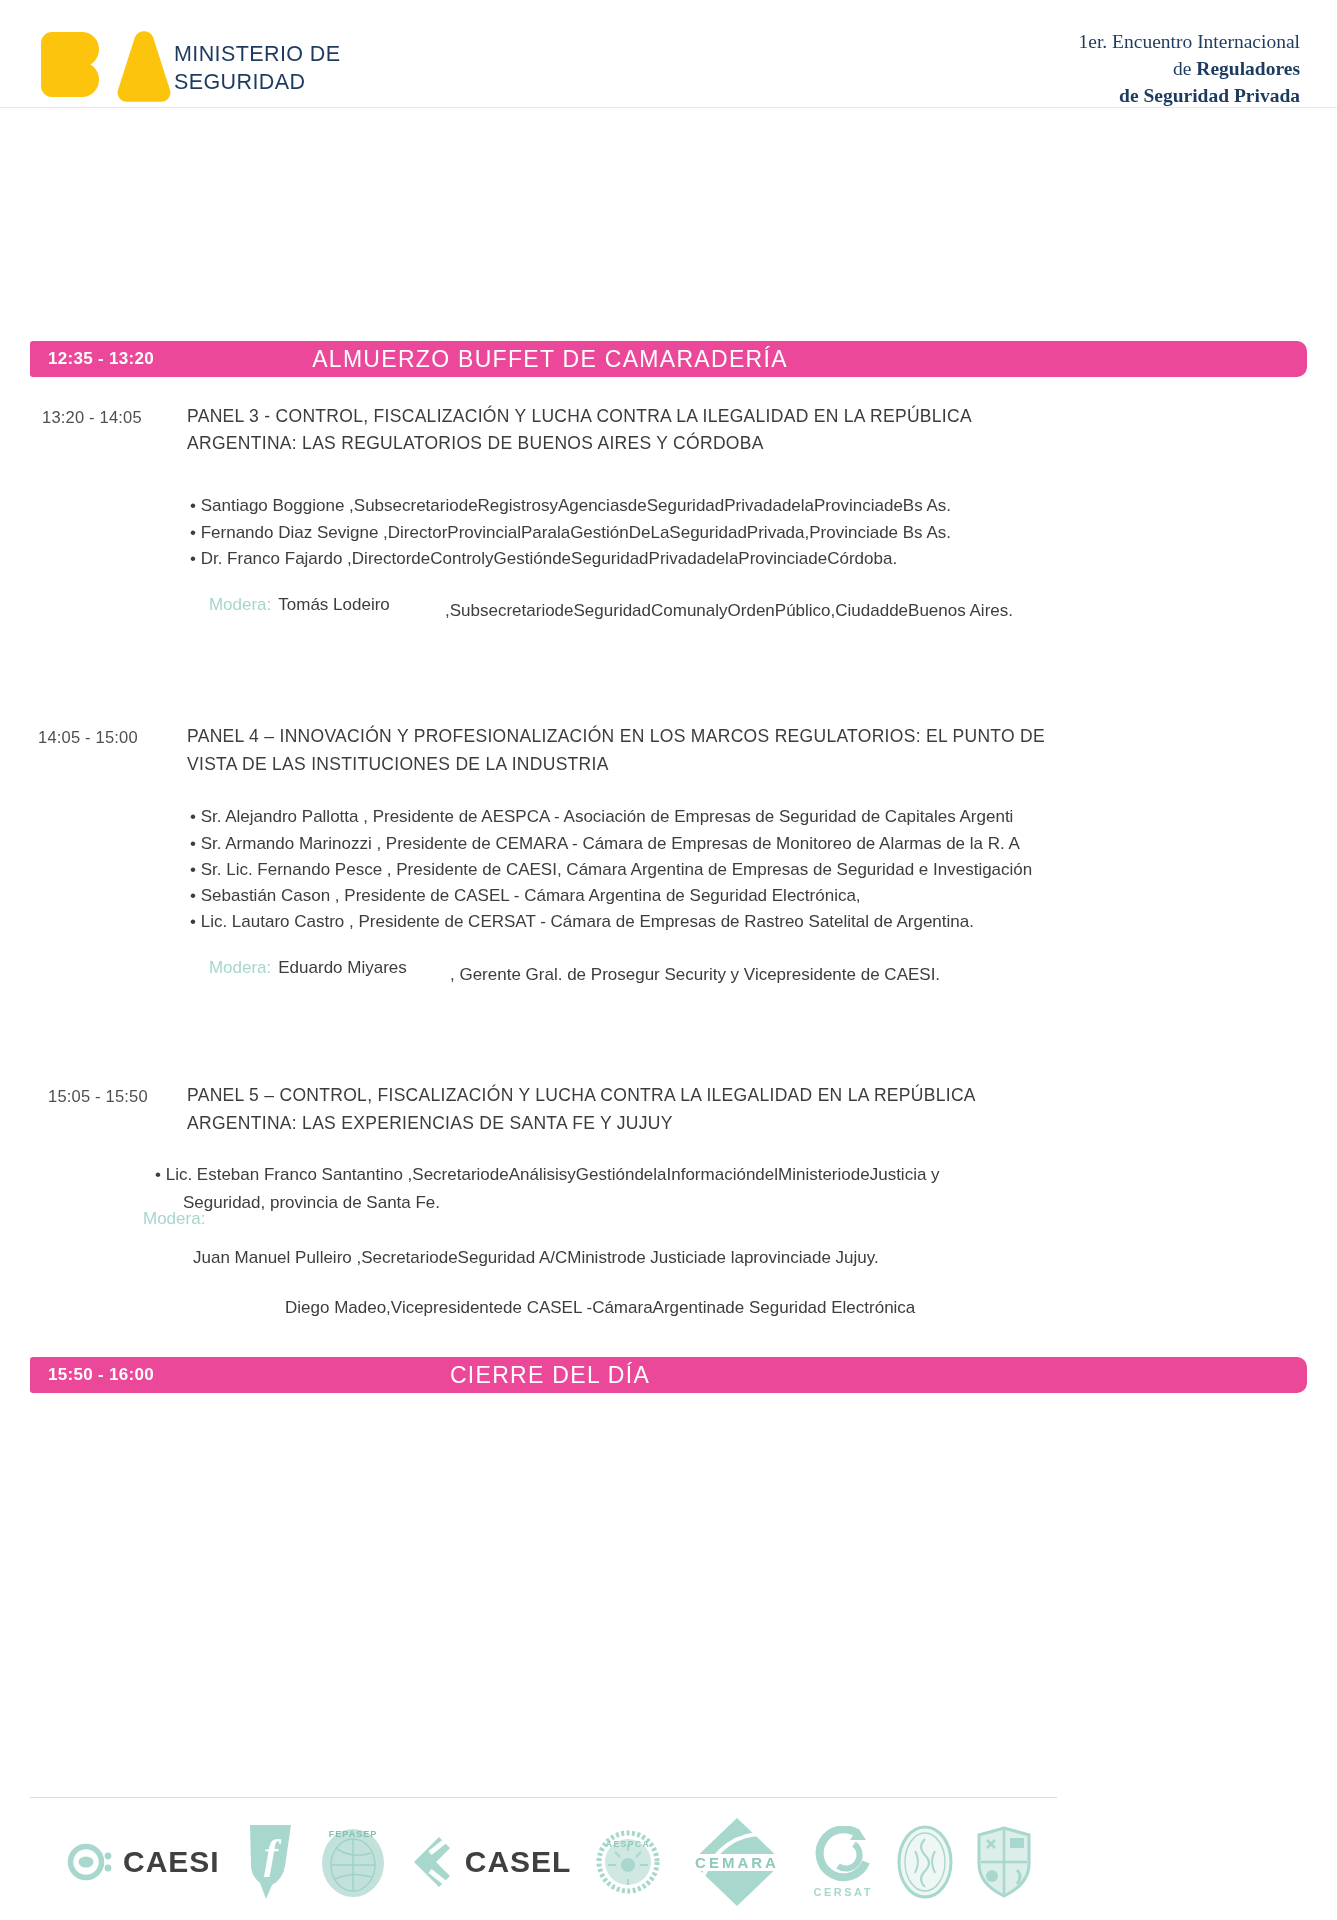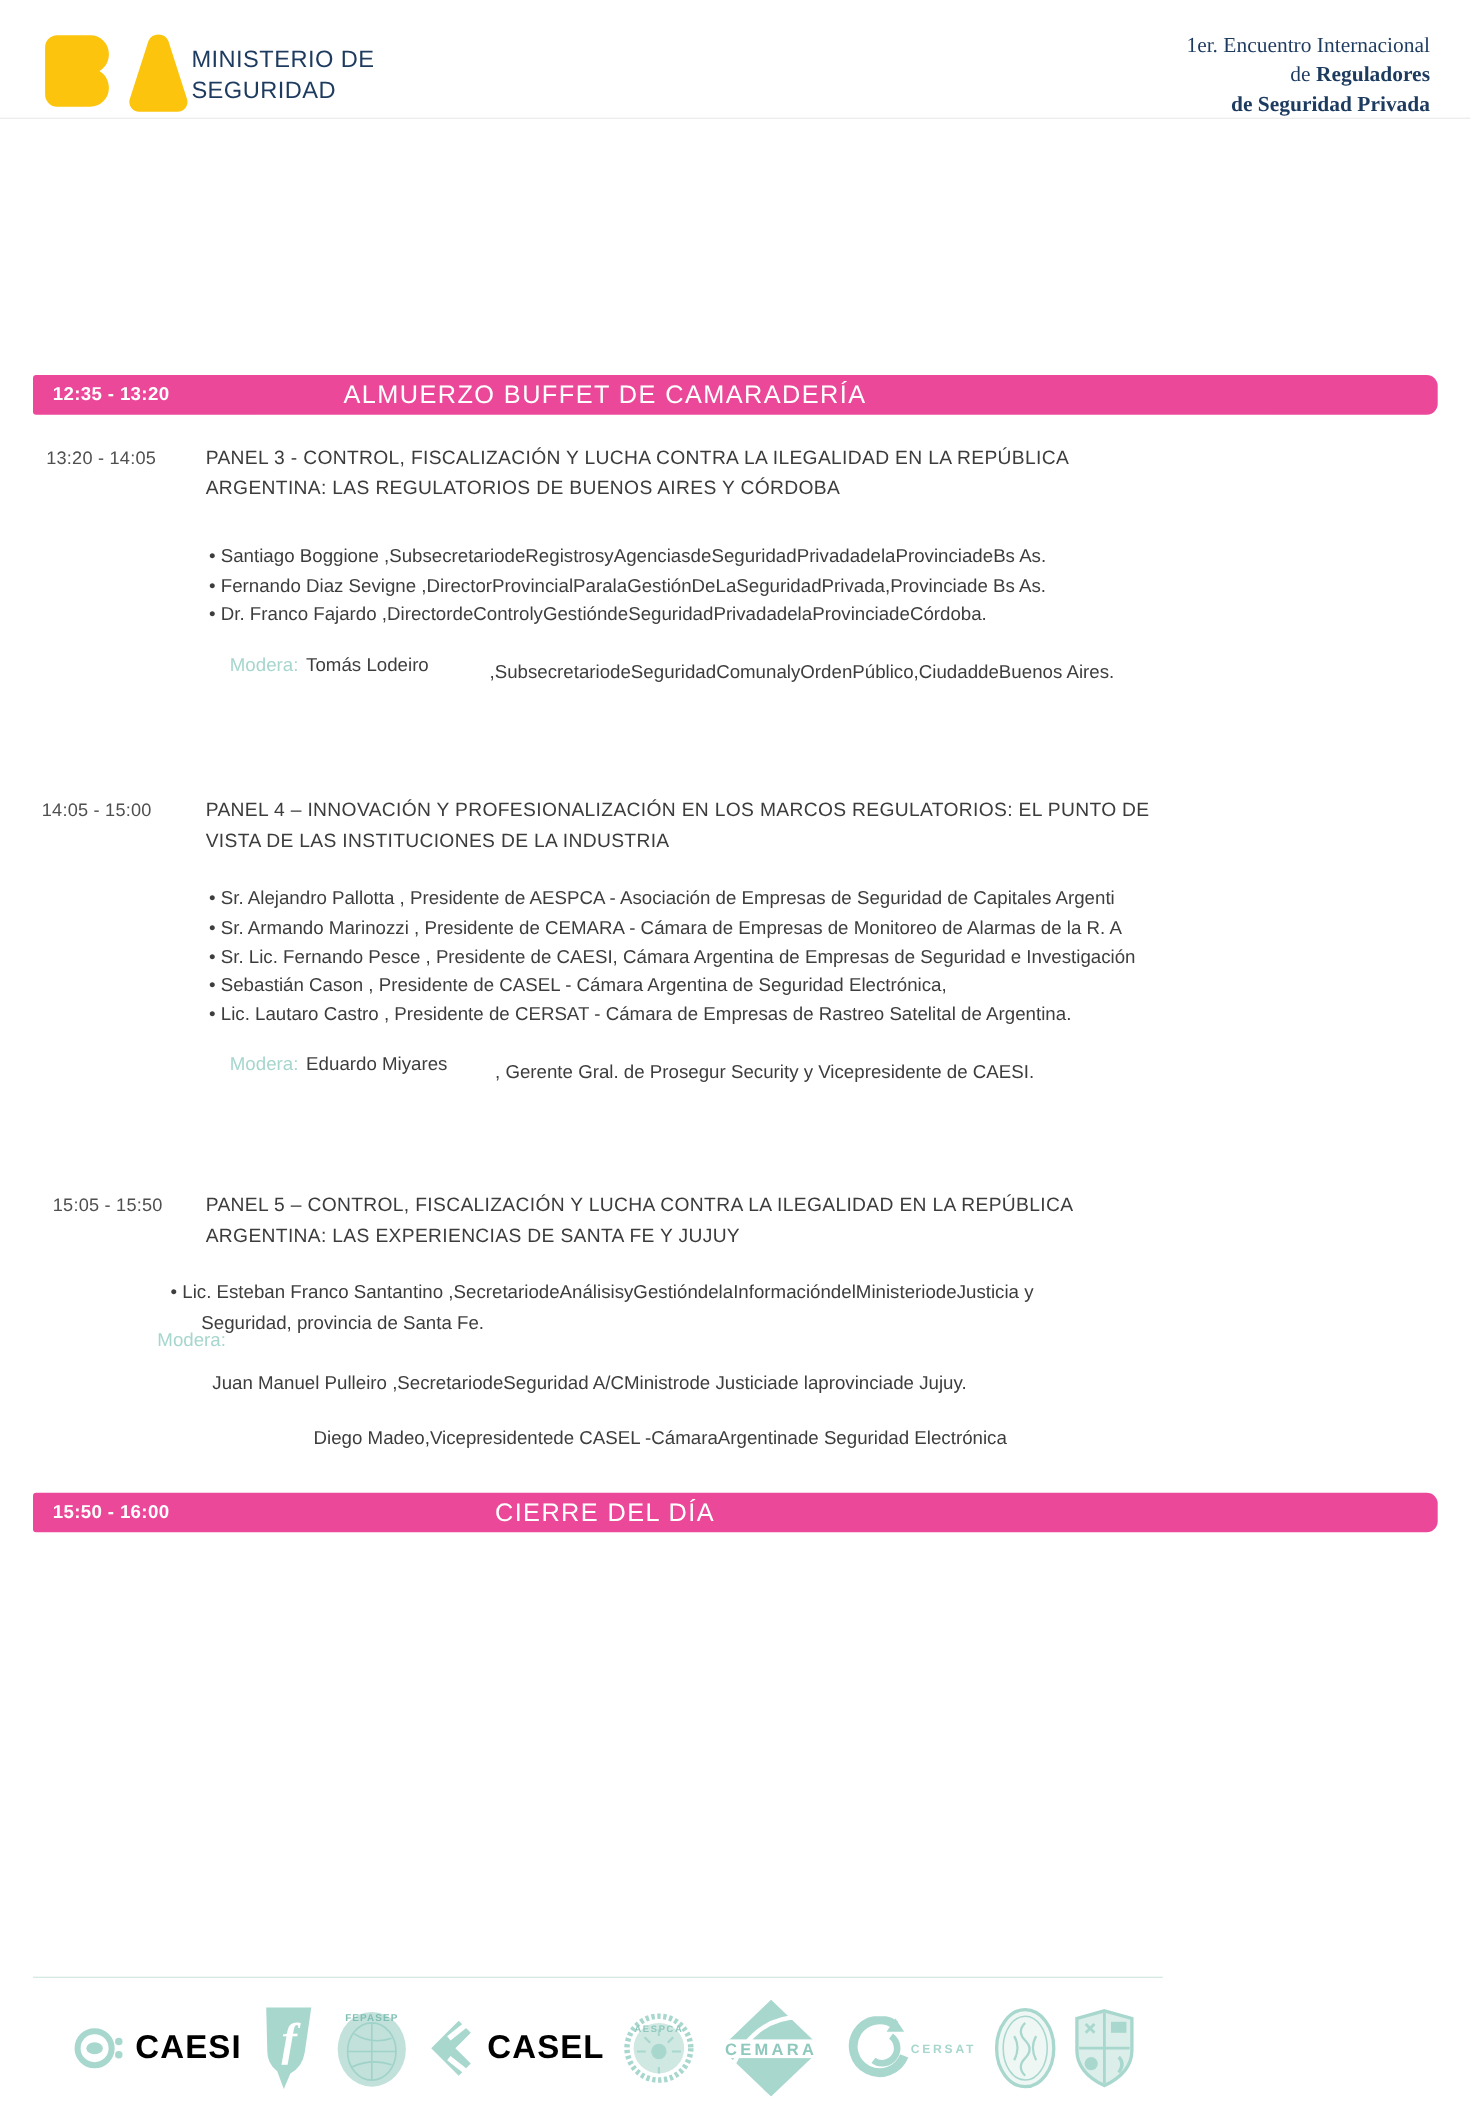--- a/index.html
+++ b/index.html
@@ -23,22 +23,22 @@
   .time{position:absolute;font-size:16.5px;color:#4f4f4f;white-space:pre;letter-spacing:0.2px;}
   .ptitle{position:absolute;font-size:17.5px;letter-spacing:0.3px;color:#3c3c3c;white-space:pre;}
   .row{position:absolute;font-size:17px;color:#3d3d3d;white-space:pre;}
   .modera{color:#a6d6cd;margin-top:16px;}
   .modera-gap{margin-right:7px;}
   
   .hr-footer{position:absolute;top:1797px;left:30px;width:1027px;height:1px;background:#cde4df;}
   .logos{position:absolute;left:66px;top:1818px;width:965px;height:88px;display:flex;
          align-items:center;justify-content:space-between;}
   .logo{display:flex;align-items:center;gap:9px;}
-  .logo-text{font-weight:bold;font-size:30px;color:#000000;letter-spacing:1px;}
-  .logo-col{display:flex;flex-direction:row;align-items:center;justify-content:space-between;}
+  .logo-text{font-weight:bold;font-size:30px;color:#404040;letter-spacing:1px;}
+  .logo-col{display:flex;flex-direction:column;align-items:center;justify-content:space-between;}
   .cersat-label{font-weight:bold;font-size:11px;color:#a8d7ce;letter-spacing:2.5px;margin-top:2px;}
 </style>
 </head>
 <body>
 
 <div class="page">
 
   <svg class="brand-logo" width="132" height="80" viewBox="0 0 132 80">
     <path d="M12 4 h30 a17 17 0 0 1 17 17 c0 7 -3.4 12.4 -8.6 15.5 c5.2 3.1 8.6 8.5 8.6 15.5 a17 17 0 0 1 -17 17 h-30 a11 11 0 0 1 -11 -11 v-43 a11 11 0 0 1 11 -11 z" fill="#fcc40d"></path>
     <path d="M95 9 a10 10 0 0 1 18 0 l17 53 a9 9 0 0 1 -8.6 11.7 h-34.8 a9 9 0 0 1 -8.6 -11.7 z" fill="#fcc40d"></path>

